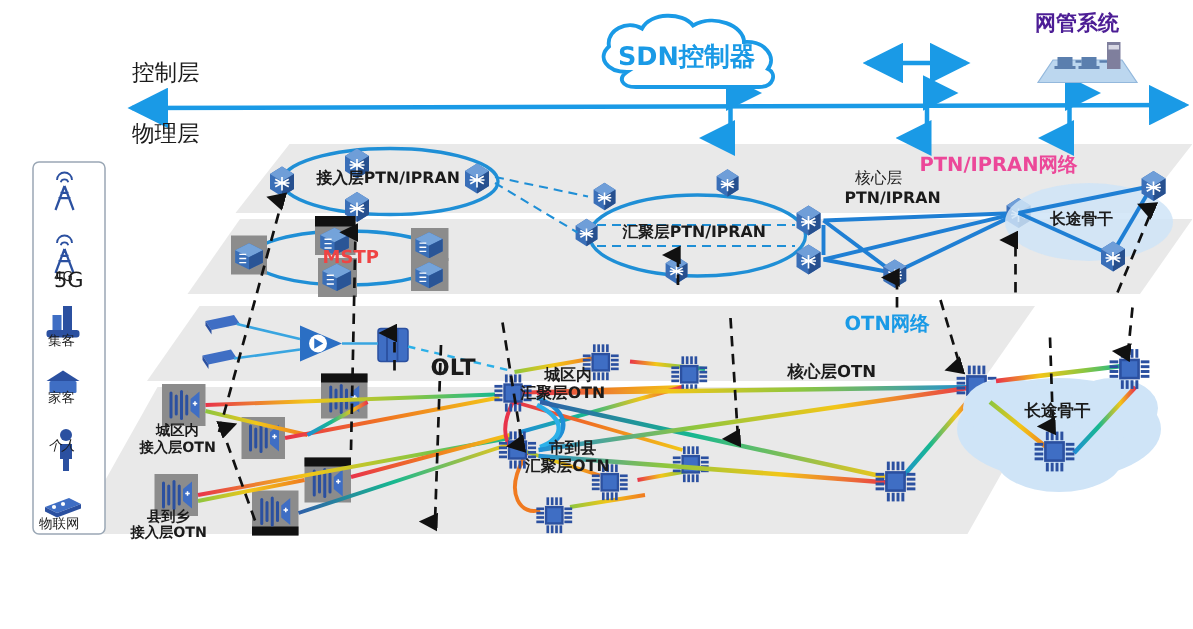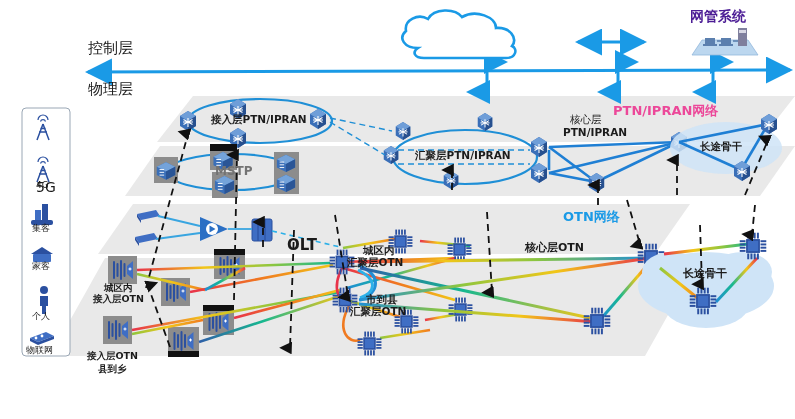--- a/index.html
+++ b/index.html
@@ -400,49 +400,50 @@
       <circle cx="8" cy="10" r="1.4" fill="#ffffff"></circle>
       <circle cx="14" cy="8" r="1.4" fill="#ffffff"></circle>
     </g>
   </g>
 </svg>
 
 <div class="lbl cjk" style="left:88px;top:41px;font-size:15px;color:#1b1b1b;">控制层</div>
 
 <div class="lbl cjk" style="left:88px;top:82px;font-size:15px;color:#1b1b1b;">物理层</div>
 
+<div class="lbl cjk" style="left:412px;top:30px;font-size:17px;font-weight:bold;color:#1a9ae6;">SDN控制器</div>
 
 <div class="lbl cjk" style="left:690px;top:9px;font-size:14px;font-weight:bold;color:#4c1d95;">网管系统</div>
 
 <div class="lbl cjk" style="left:36px;top:139px;font-size:14px;color:#1b1b1b;margin-top:41px;">5G</div>
 <div class="lbl cjk" style="left:36px;top:181px;font-size:9px;color:#1b1b1b;">4G</div>
 <div class="lbl cjk" style="left:32px;top:224px;font-size:9px;color:#1b1b1b;">集客</div>
 <div class="lbl cjk" style="left:32px;top:262px;font-size:9px;color:#1b1b1b;">家客</div>
-<div class="lbl cjk" style="left:32px;top:312px;font-size:9px;color:#1b1b1b;">个人</div>
+<div class="lbl cjk" style="left:32px;top:294px;font-size:9px;color:#1b1b1b;font-style:italic;">个人</div>
 <div class="lbl cjk" style="left:26px;top:346px;font-size:9px;color:#1b1b1b;">物联网</div>
 
 <div class="lbl cjk" style="left:211px;top:114px;font-size:10.5px;font-weight:bold;color:#1b1b1b;">接入层PTN/IPRAN</div>
 
-<div class="lbl cjk" style="left:215px;top:165px;font-size:12px;font-weight:bold;color:#737373;">MSTP</div>
+<div class="lbl cjk" style="left:215px;top:165px;font-size:12px;font-weight:bold;color:#ef4444;">MSTP</div>
 
 <div class="lbl cjk" style="left:415px;top:150px;font-size:10.5px;font-weight:bold;color:#1b1b1b;">汇聚层PTN/IPRAN</div>
 
 <div class="lbl cjk" style="left:570px;top:114px;font-size:10.5px;font-weight:normal;color:#1b1b1b;">核心层</div>
 <div class="lbl cjk" style="left:563px;top:127px;font-size:10.5px;font-weight:bold;color:#1b1b1b;">PTN/IPRAN</div>
 
 <div class="lbl cjk" style="left:613px;top:104px;font-size:13px;font-weight:bold;color:#ec4899;">PTN/IPRAN网络</div>
 
 <div class="lbl cjk" style="left:700px;top:141px;font-size:10.5px;font-weight:bold;color:#1b1b1b;">长途骨干</div>
 
 <div class="lbl cjk" style="left:265px;top:238px;font-size:15px;font-weight:bold;color:#1b1b1b;padding-left:22px;">OLT</div>
 
 <div class="lbl cjk" style="left:104px;top:283px;font-size:9.5px;font-weight:bold;color:#1b1b1b;">城区内</div>
 <div class="lbl cjk" style="left:93px;top:294px;font-size:9.5px;font-weight:bold;color:#1b1b1b;">接入层OTN</div>
 
-<div class="lbl cjk" style="left:98px;top:340px;font-size:9.5px;font-weight:bold;color:#1b1b1b;margin-top:24px;">县到乡</div>
+<div class="lbl cjk" style="left:98px;top:340px;font-size:9.5px;font-weight:bold;color:#1b1b1b;">县到乡</div>
 <div class="lbl cjk" style="left:87px;top:351px;font-size:9.5px;font-weight:bold;color:#1b1b1b;">接入层OTN</div>
 
 <div class="lbl cjk" style="left:363px;top:245px;font-size:10.5px;font-weight:bold;color:#1b1b1b;">城区内</div>
 <div class="lbl cjk" style="left:347px;top:257px;font-size:10.5px;font-weight:bold;color:#1b1b1b;">汇聚层OTN</div>
 
 <div class="lbl cjk" style="left:366px;top:294px;font-size:10.5px;font-weight:bold;color:#1b1b1b;">市到县</div>
 <div class="lbl cjk" style="left:350px;top:306px;font-size:10.5px;font-weight:bold;color:#1b1b1b;">汇聚层OTN</div>
 
 <div class="lbl cjk" style="left:525px;top:242px;font-size:11px;font-weight:bold;color:#1b1b1b;">核心层OTN</div>
 

